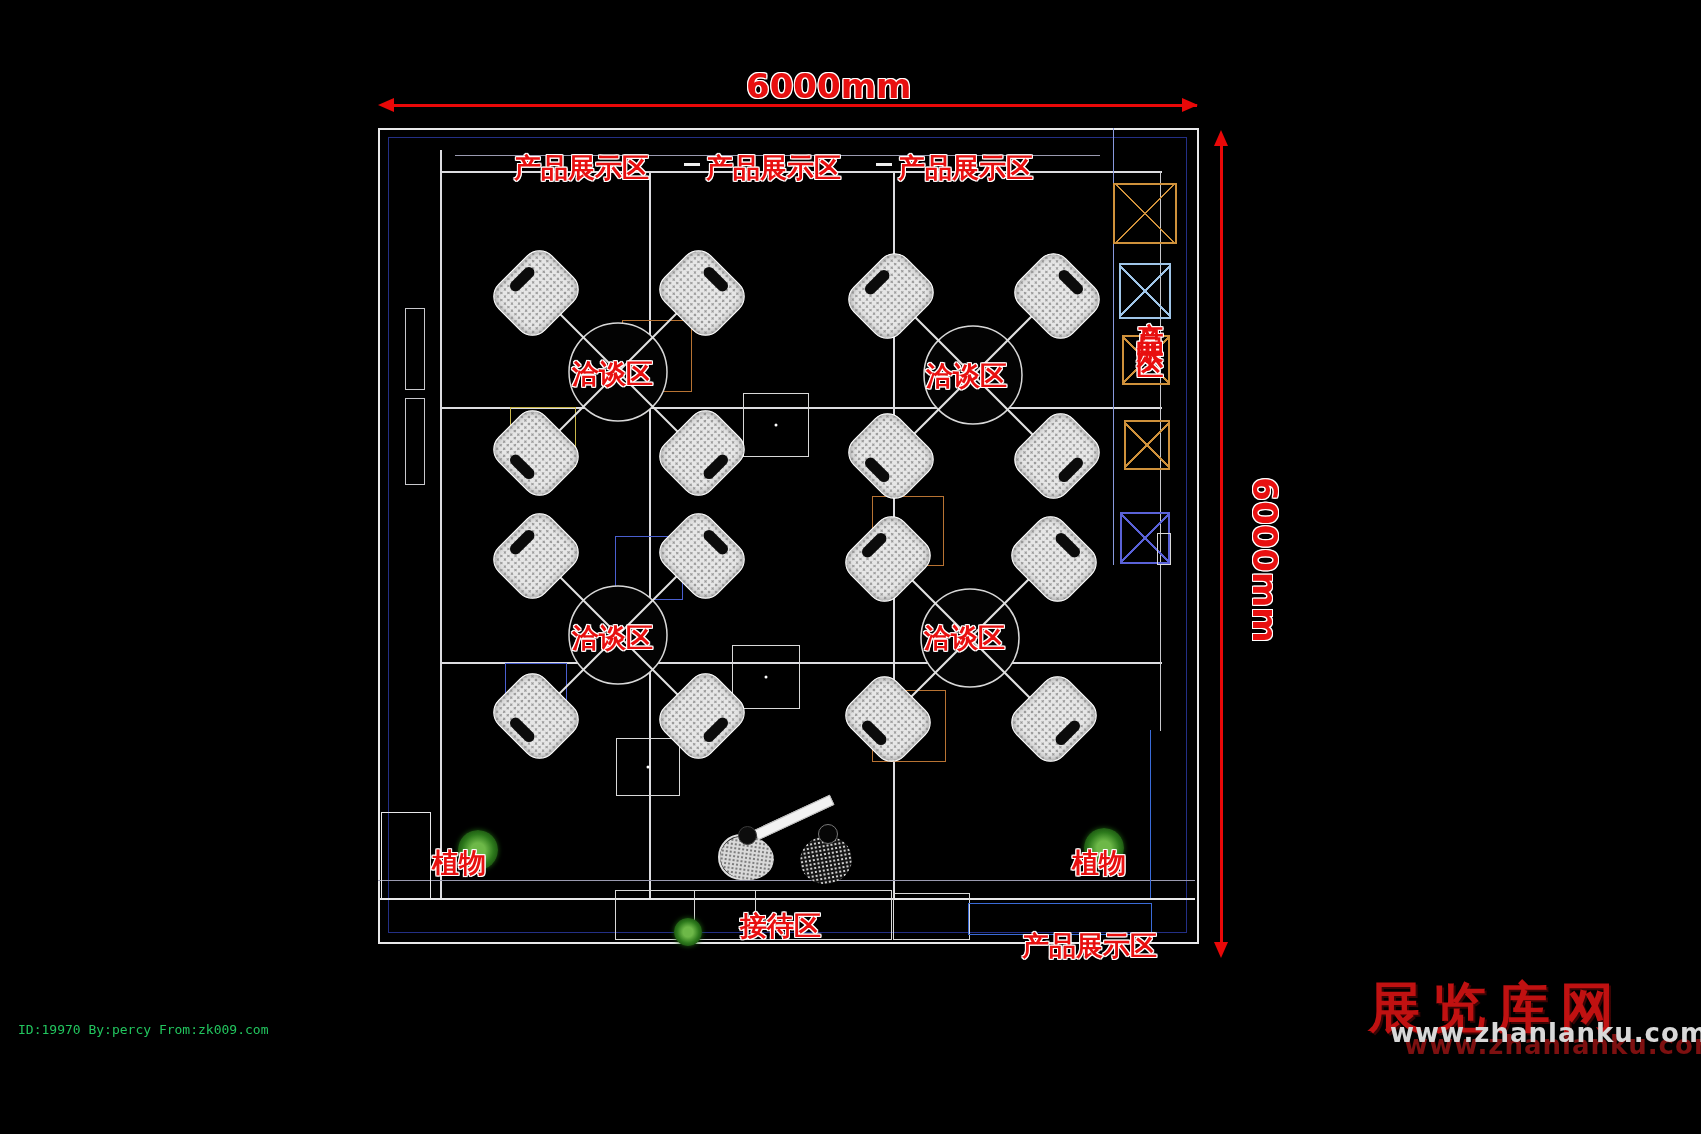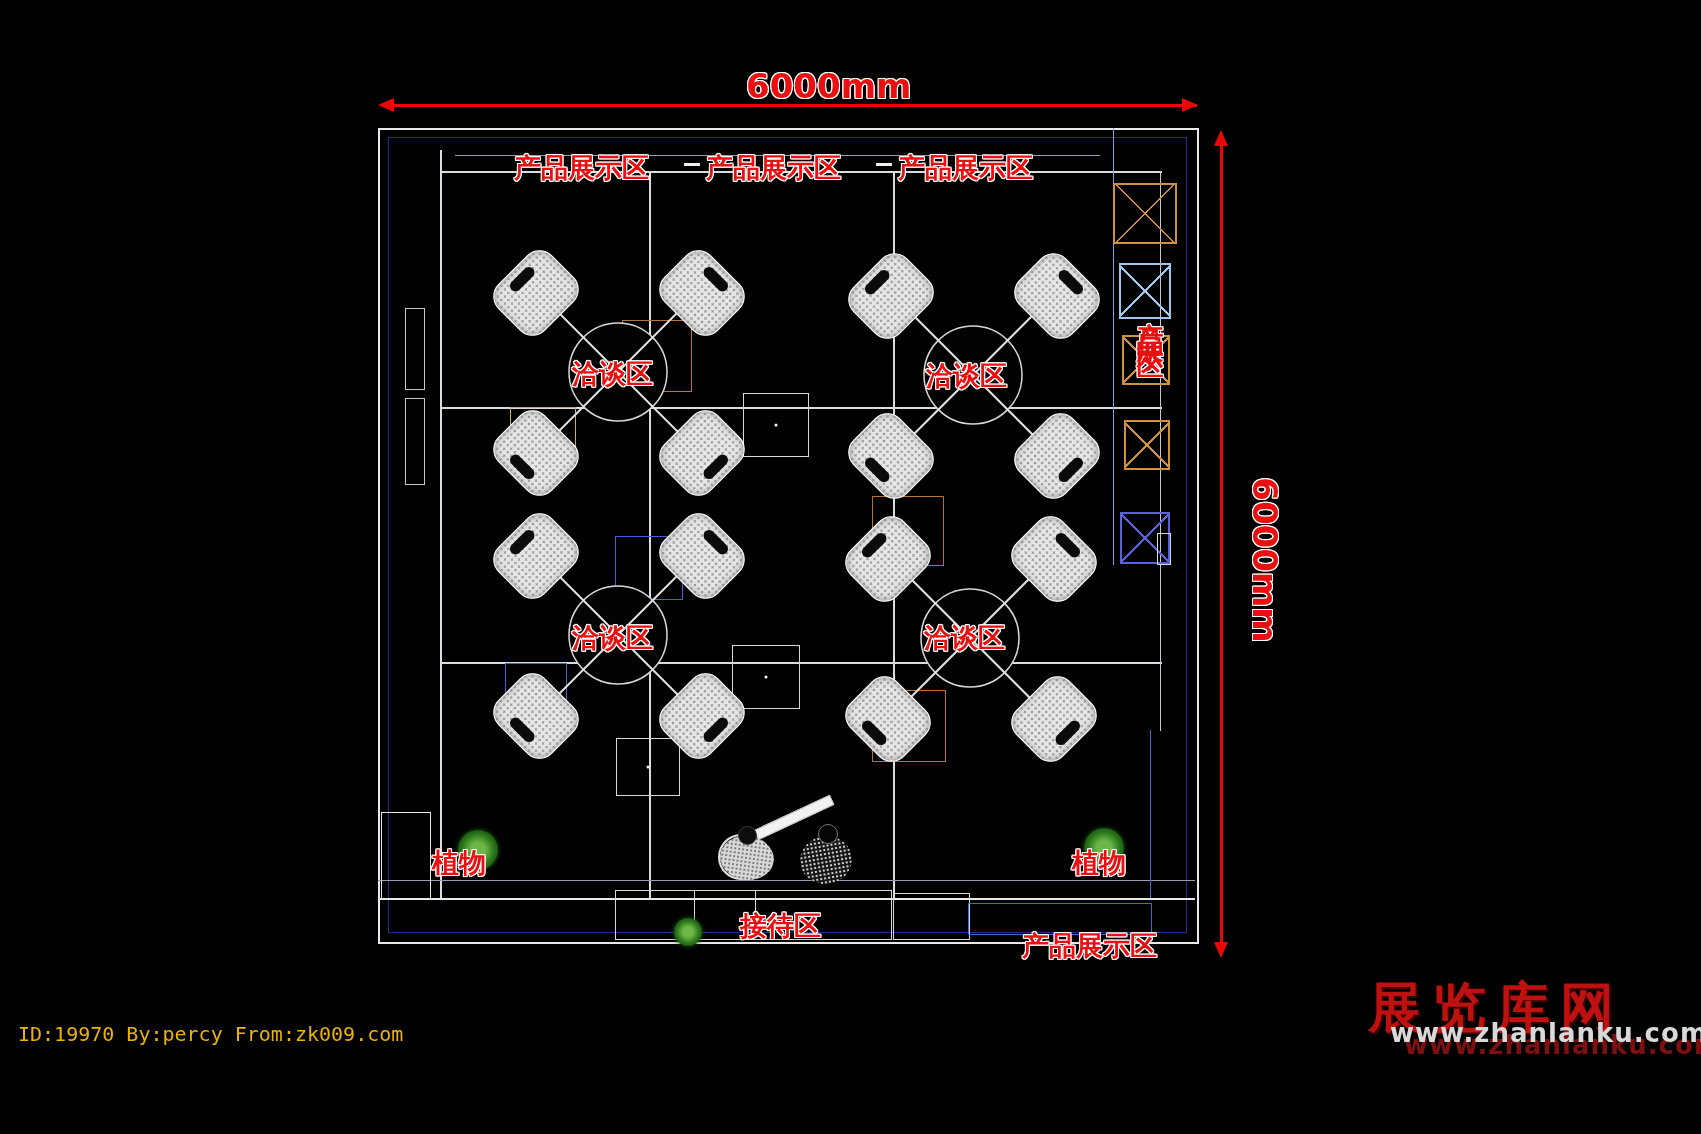--- a/index.html
+++ b/index.html
@@ -41,21 +41,21 @@
   
   .plant{position:absolute;border-radius:50%;
          background:radial-gradient(circle,#6db848 0 25%,#2d7a1c 55%,#123f0a 85%,#0a2a05 100%);
          box-shadow:0 0 5px #1c5a10;}
   
   .person-body{position:absolute;border-radius:50%;}
   .person-head{position:absolute;border-radius:50%;background:#0d0d0d;border:1px solid #3a3a3a;}
   .speck-light{background-color:#d9d9d9;background-image:radial-gradient(#7d7d7d 1px,transparent 1.2px);background-size:4px 4px;}
   .speck-dark{background-color:#161616;background-image:radial-gradient(#cfcfcf 1px,transparent 1.2px);background-size:4px 4px;}
   
-  .wm-id{position:absolute;color:#eab308;font-family:"DejaVu Sans Mono",monospace;font-size:20px;}
+  .wm-id{position:absolute;color:#22c55e;font-family:"DejaVu Sans Mono",monospace;font-size:13px;}
   .wm-site{position:absolute;color:#c01111;font-weight:bold;font-size:54px;letter-spacing:10px;
            text-shadow:2px 2px 0 #3a0404;}
   .wm-url{position:absolute;font-size:26px;font-weight:bold;letter-spacing:1px;}
 </style>
 </head>
 <body>
 
 <div class="stage">
 
   <div class="abs" style="left:378px;top:128px;width:817px;height:812px;border:2px solid #e8e8ea;"></div>

